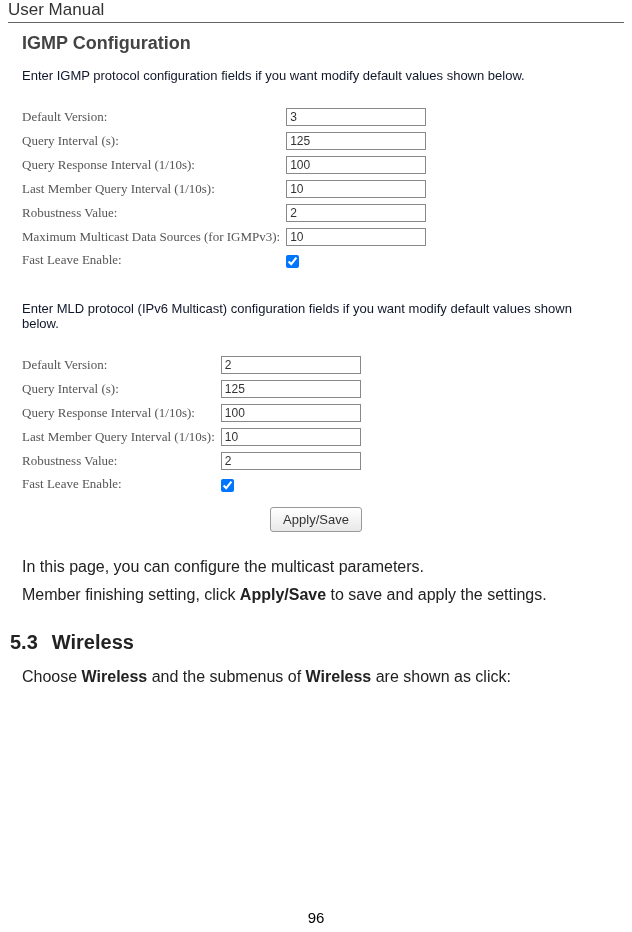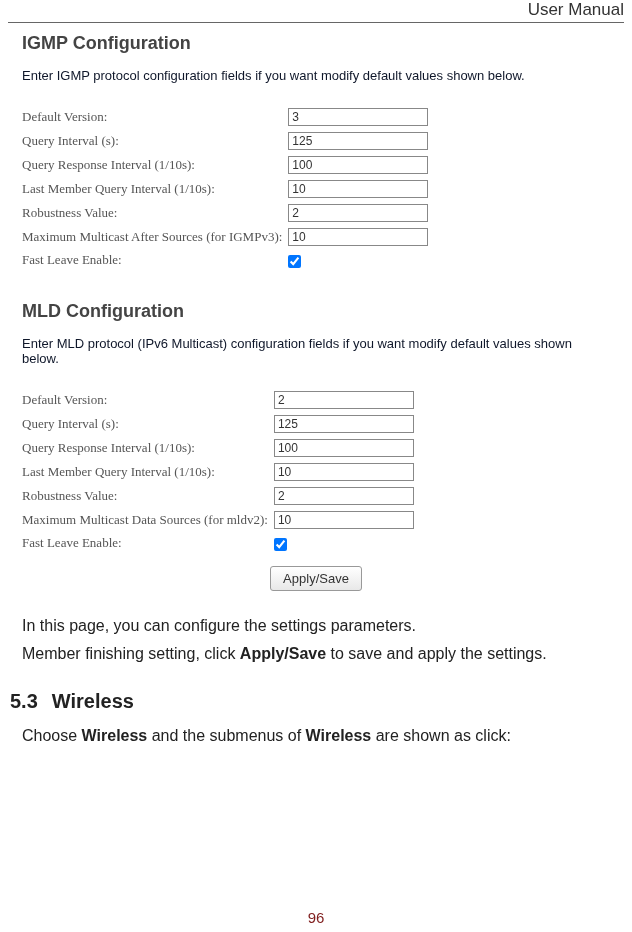--- a/index.html
+++ b/index.html
@@ -4,21 +4,21 @@
   <style>
     * { box-sizing: border-box; margin: 0; padding: 0; }
     body {
       width: 632px;
       height: 932px;
       background: #ffffff;
       font-family: Arial, Helvetica, sans-serif;
       position: relative;
     }
     .page-header {
-      text-align: right;
+      text-align: left;
       padding-top: 0px;
       font-size: 17px;
       color: #333;
       border-bottom: 1px solid #666;
       padding-bottom: 2px;
       margin: 0 8px;
     }
     .config-panel {
       padding: 10px 22px 0 22px;
       color: #555;
@@ -87,21 +87,21 @@
       color: #222;
     }
     .section-heading .num { font-weight: bold; margin-right: 14px;}
     .section-heading .title { font-weight: bold;}
     .page-number {
       position: absolute;
       bottom: 6px;
       left: 0; right: 0;
       text-align: center;
       font-size: 15px;
-      color: #7f1d1d;
+      color: #000000;
     }
     .mld-block { margin-top: 4px; }
   </style>
 </head>
 <body>
 
 <div class="page-header">User Manual</div>
 
 <div class="config-panel">
 
@@ -123,32 +123,31 @@
     </tr>
     <tr>
       <td class="label-cell">Last Member Query Interval (1/10s):</td>
       <td><input class="text-input" value="10" style=""></td>
     </tr>
     <tr>
       <td class="label-cell">Robustness Value:</td>
       <td><input class="text-input" value="2" style=""></td>
     </tr>
     <tr>
-      <td class="label-cell">Maximum Multicast After Sources (for IGMPv3):</td>
+      <td class="label-cell">Maximum Multicast Data Sources (for IGMPv3):</td>
       <td><input class="text-input" value="10" style=""></td>
     </tr>
     <tr>
       <td class="label-cell">Fast Leave Enable:</td>
       <td><input type="checkbox" class="checkbox-input" checked="" style=""></td>
     </tr>
   </tbody>
     </table>
 
   <div class="mld-block">
-    <div class="section-title">MLD Configuration</div>
     <div class="section-desc">Enter MLD protocol (IPv6 Multicast) configuration fields if you want modify default values shown below.</div>
     <table class="form-table" style="margin-bottom:12px;">
       <tbody>
           <tr>
         <td class="label-cell">Default Version:</td>
         <td><input class="text-input" value="2" style=""></td>
       </tr>
       <tr>
         <td class="label-cell">Query Interval (s):</td>
         <td><input class="text-input" value="125" style=""></td>
@@ -159,38 +158,34 @@
       </tr>
       <tr>
         <td class="label-cell">Last Member Query Interval (1/10s):</td>
         <td><input class="text-input" value="10" style=""></td>
       </tr>
       <tr>
         <td class="label-cell">Robustness Value:</td>
         <td><input class="text-input" value="2" style=""></td>
       </tr>
       <tr>
-        <td class="label-cell">Maximum Multicast Data Sources (for mldv2):</td>
-        <td><input class="text-input" value="10" style=""></td>
-      </tr>
-      <tr>
         <td class="label-cell">Fast Leave Enable:</td>
         <td><input type="checkbox" class="checkbox-input" checked="" style=""></td>
       </tr>
     </tbody>
       </table>
   </div>
 
   <div class="btn-row">
     <button class="apply-btn">Apply/Save</button>
   </div>
 </div>
 
 <div class="body-text">
-  <p>In this page, you can configure the settings parameters.</p>
+  <p>In this page, you can configure the multicast parameters.</p>
   <p>
     <span>Member finishing setting, click </span><span class="bold">Apply/Save</span><span> to save and apply the settings.</span>
   </p>
 </div>
 
 <div class="section-heading">
   <span class="num">5.3</span><span class="title">Wireless</span>
 </div>
 
 <div class="body-text">

